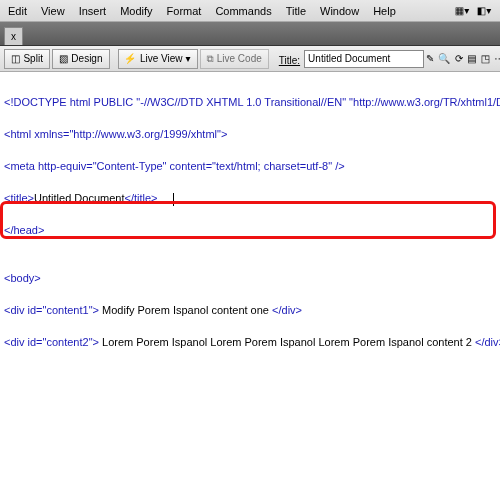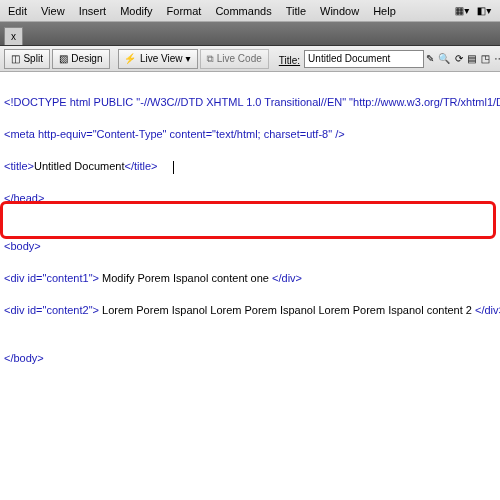--- a/index.html
+++ b/index.html
@@ -75,24 +75,24 @@
   <span class="ticon">✎</span>
   <span class="ticon">🔍</span>
   <span class="ticon">⟳</span>
   <span class="ticon">▤</span>
   <span class="ticon">◳</span>
   <span class="ticon">⋯</span>
 </div>
 
 <div class="code">
 <span class="ln"><span class="tag">&lt;!DOCTYPE html PUBLIC "-//W3C//DTD XHTML 1.0 Transitional//EN" "http://www.w3.org/TR/xhtml1/DTD/x</span></span>
+<span class="ln"><span class="tag">&lt;html xmlns=</span><span class="val">"http://www.w3.org/1999/xhtml"</span><span class="tag">&gt;</span></span>
 <span class="ln"><span class="tag">&lt;meta http-equiv=</span><span class="val">"Content-Type"</span><span class="tag"> content=</span><span class="val">"text/html; charset=utf-8"</span><span class="tag"> /&gt;</span></span>
 <span class="ln"><span class="tag">&lt;title&gt;</span><span class="txt">Untitled Document</span><span class="tag">&lt;/title&gt;</span>     <span class="cursor"></span></span>
 <span class="ln"><span class="tag">&lt;/head&gt;</span></span>
 <span class="ln"></span>
 <span class="ln"><span class="tag">&lt;body&gt;</span></span>
 <span class="ln"><span class="tag">&lt;div id=</span><span class="val">"content1"</span><span class="tag">&gt;</span><span class="txt"> Modify Porem Ispanol content one </span><span class="tag">&lt;/div&gt;</span></span>
 <span class="ln"><span class="tag">&lt;div id=</span><span class="val">"content2"</span><span class="tag">&gt;</span><span class="txt"> Lorem Porem Ispanol Lorem Porem Ispanol Lorem Porem Ispanol content 2 </span><span class="tag">&lt;/div&gt;</span></span>
 <span class="ln"></span>
-<span class="ln"><span class="tag">&lt;/body&gt;</span></span>
 
 <div class="highlight-box" style="left:0px; top:129px; width:496px; height:38px;"></div>
 </div>
 
 </body></html>

